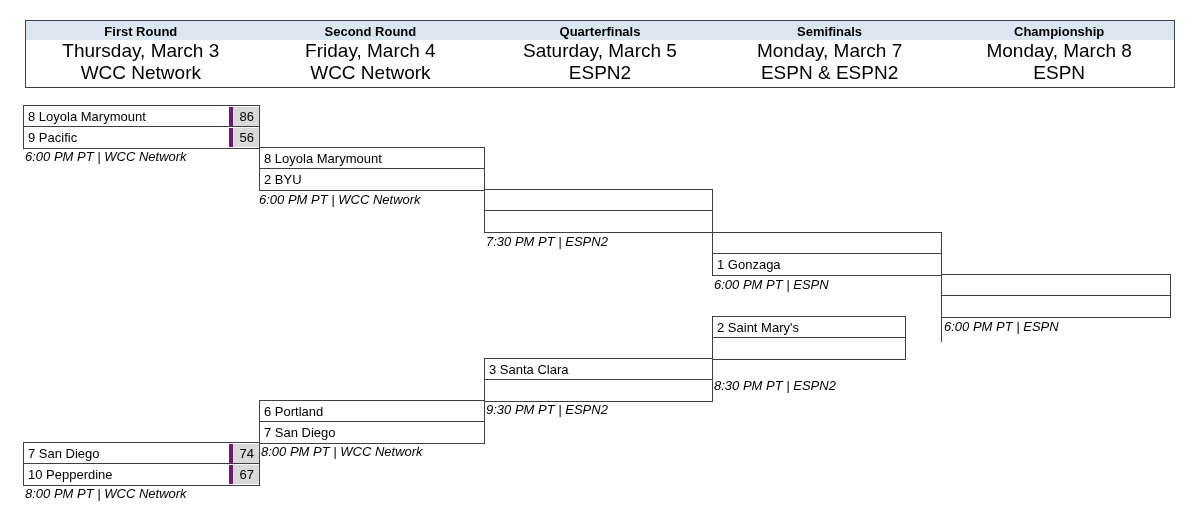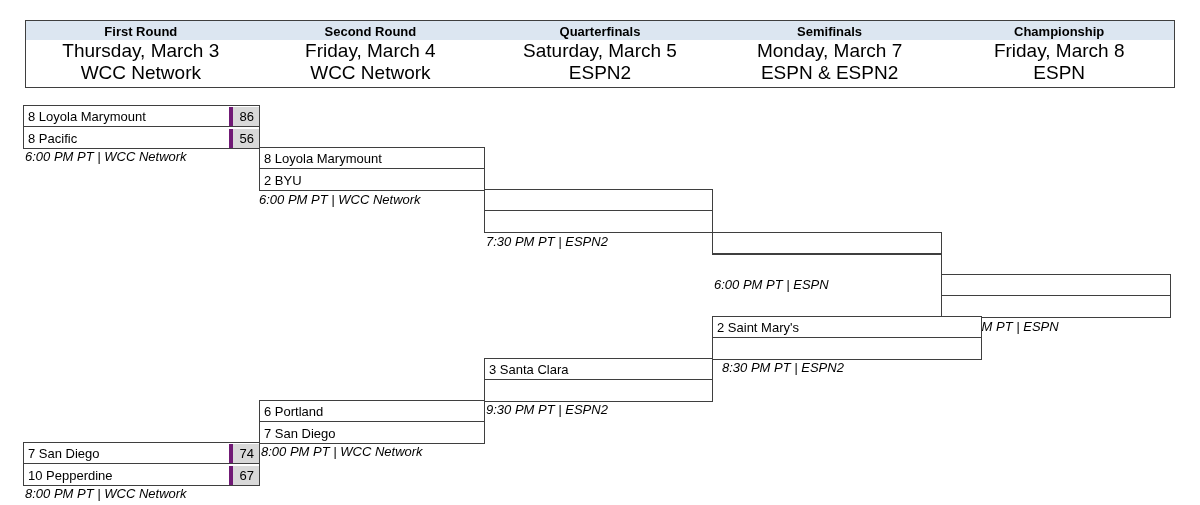--- a/index.html
+++ b/index.html
@@ -63,21 +63,21 @@
   .game {
     position: absolute;
     box-sizing: border-box;
     border: 1px solid #3f3f3f;
     background: #ffffff;
   }
   .team-row {
     height: 21px;
     box-sizing: border-box;
     display: flex;
-    align-items: flex-end;
+    align-items: center;
     background: #ffffff;
   }
   .team-row.top {
     border-bottom: 1px solid #3f3f3f;
   }
   .team-name {
     flex: 1 1 auto;
     font-size: 13px;
     line-height: 19px;
     padding-left: 4px;
@@ -131,34 +131,34 @@
     <div class="hdr-date">Saturday, March 5</div>
     <div class="hdr-net">ESPN2</div>
   </div>
   <div class="hdr-col">
     <div class="hdr-name">Semifinals</div>
     <div class="hdr-date">Monday, March 7</div>
     <div class="hdr-net">ESPN &amp; ESPN2</div>
   </div>
   <div class="hdr-col">
     <div class="hdr-name">Championship</div>
-    <div class="hdr-date">Friday, March 8</div>
+    <div class="hdr-date">Monday, March 8</div>
     <div class="hdr-net">ESPN</div>
   </div>
 </div>
 
 <div id="bracket">
 
   <div class="game" style="left:23px; top:105px; width:237px;">
     <div class="team-row top">
       <span class="team-name">8 Loyola Marymount</span>
       <span class="team-score">86</span>
     </div>
     <div class="team-row">
-      <span class="team-name">8 Pacific</span>
+      <span class="team-name">9 Pacific</span>
       <span class="team-score">56</span>
     </div>
   </div>
   <div class="game-info" style="left:25px; top:148px;">6:00 PM PT  |  WCC Network</div>
 
   <div class="connector" style="left:259px; top:105px; height:54px;"></div>
 
   <div class="game" style="left:259px; top:147px; width:226px;">
     <div class="team-row top">
       <span class="team-name">8 Loyola Marymount</span>
@@ -182,49 +182,53 @@
     </div>
   </div>
   <div class="game-info" style="left:486px; top:233px;">7:30 PM PT  |  ESPN2</div>
   <div class="connector" style="left:712px; top:189px; height:65px;"></div>
 
   <div class="game" style="left:712px; top:232px; width:230px;">
     <div class="team-row top">
       <span class="team-name"></span>
       <span class="team-score"></span>
     </div>
+    <div class="team-row">
+      <span class="team-name">1 Gonzaga</span>
+      <span class="team-score"></span>
+    </div>
   </div>
   <div class="game-info" style="left:714px; top:276px;">6:00 PM PT  |  ESPN</div>
   <div class="connector" style="left:941px; top:232px; height:64px;"></div>
 
   <div class="game" style="left:941px; top:274px; width:230px;">
     <div class="team-row top">
       <span class="team-name"></span>
       <span class="team-score"></span>
     </div>
     <div class="team-row">
       <span class="team-name"></span>
       <span class="team-score"></span>
     </div>
   </div>
 
   <div class="game-info" style="left:944px; top:318px;">6:00 PM PT  |  ESPN</div>
   <div class="connector" style="left:941px; top:296px; height:46px;"></div>
 
-  <div class="game" style="left:712px; top:316px; width:270px;">
+  <div class="game" style="left:712px; top:316px; width:194px;">
     <div class="team-row top">
       <span class="team-name">2 Saint Mary's</span>
       <span class="team-score"></span>
     </div>
     <div class="team-row">
       <span class="team-name"></span>
       <span class="team-score"></span>
     </div>
   </div>
-  <div class="game-info" style="left:714px; top:359px;margin-left:8px;">8:30 PM PT  |  ESPN2</div>
+  <div class="game-info" style="left:714px; top:377px;">8:30 PM PT  |  ESPN2</div>
   <div class="connector" style="left:712px; top:337px; height:46px;"></div>
 
   <div class="game" style="left:484px; top:358px; width:229px;">
     <div class="team-row top">
       <span class="team-name">3 Santa Clara</span>
       <span class="team-score"></span>
     </div>
     <div class="team-row">
       <span class="team-name"></span>
       <span class="team-score"></span>

